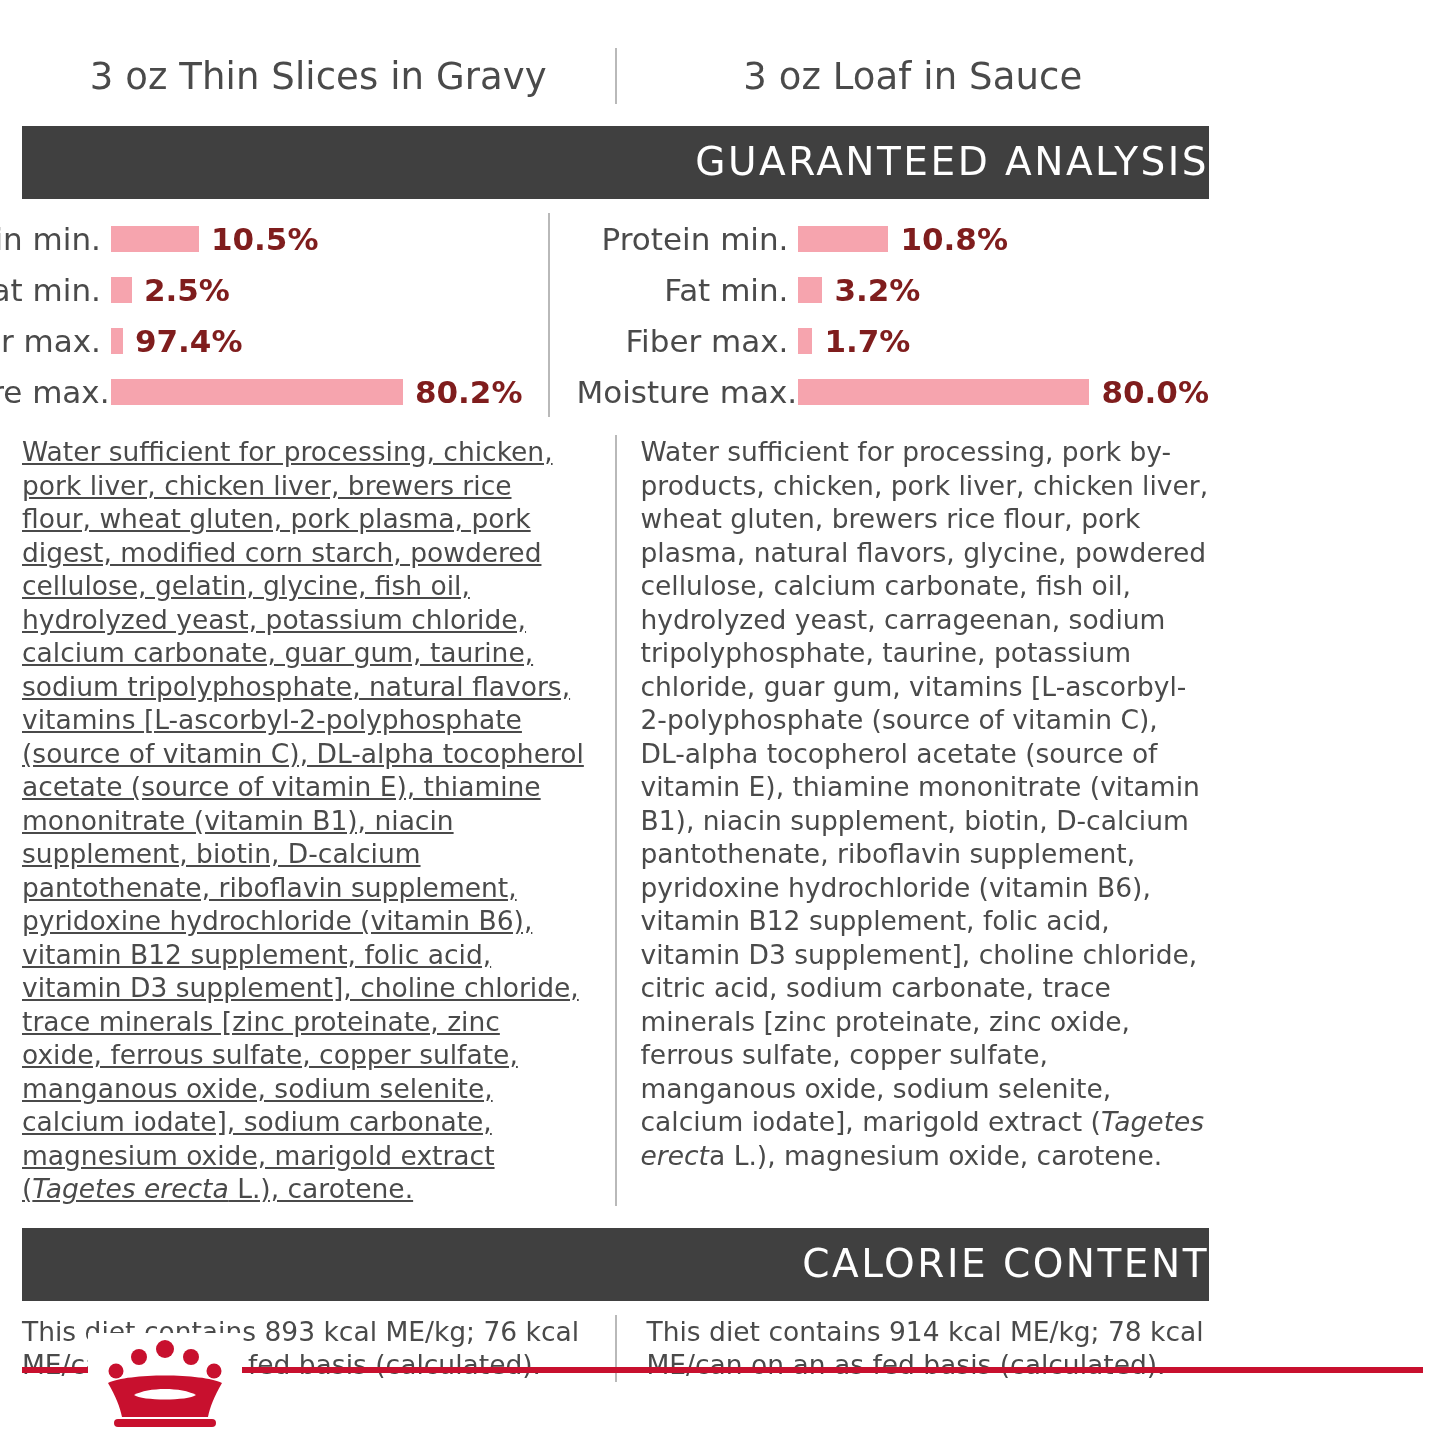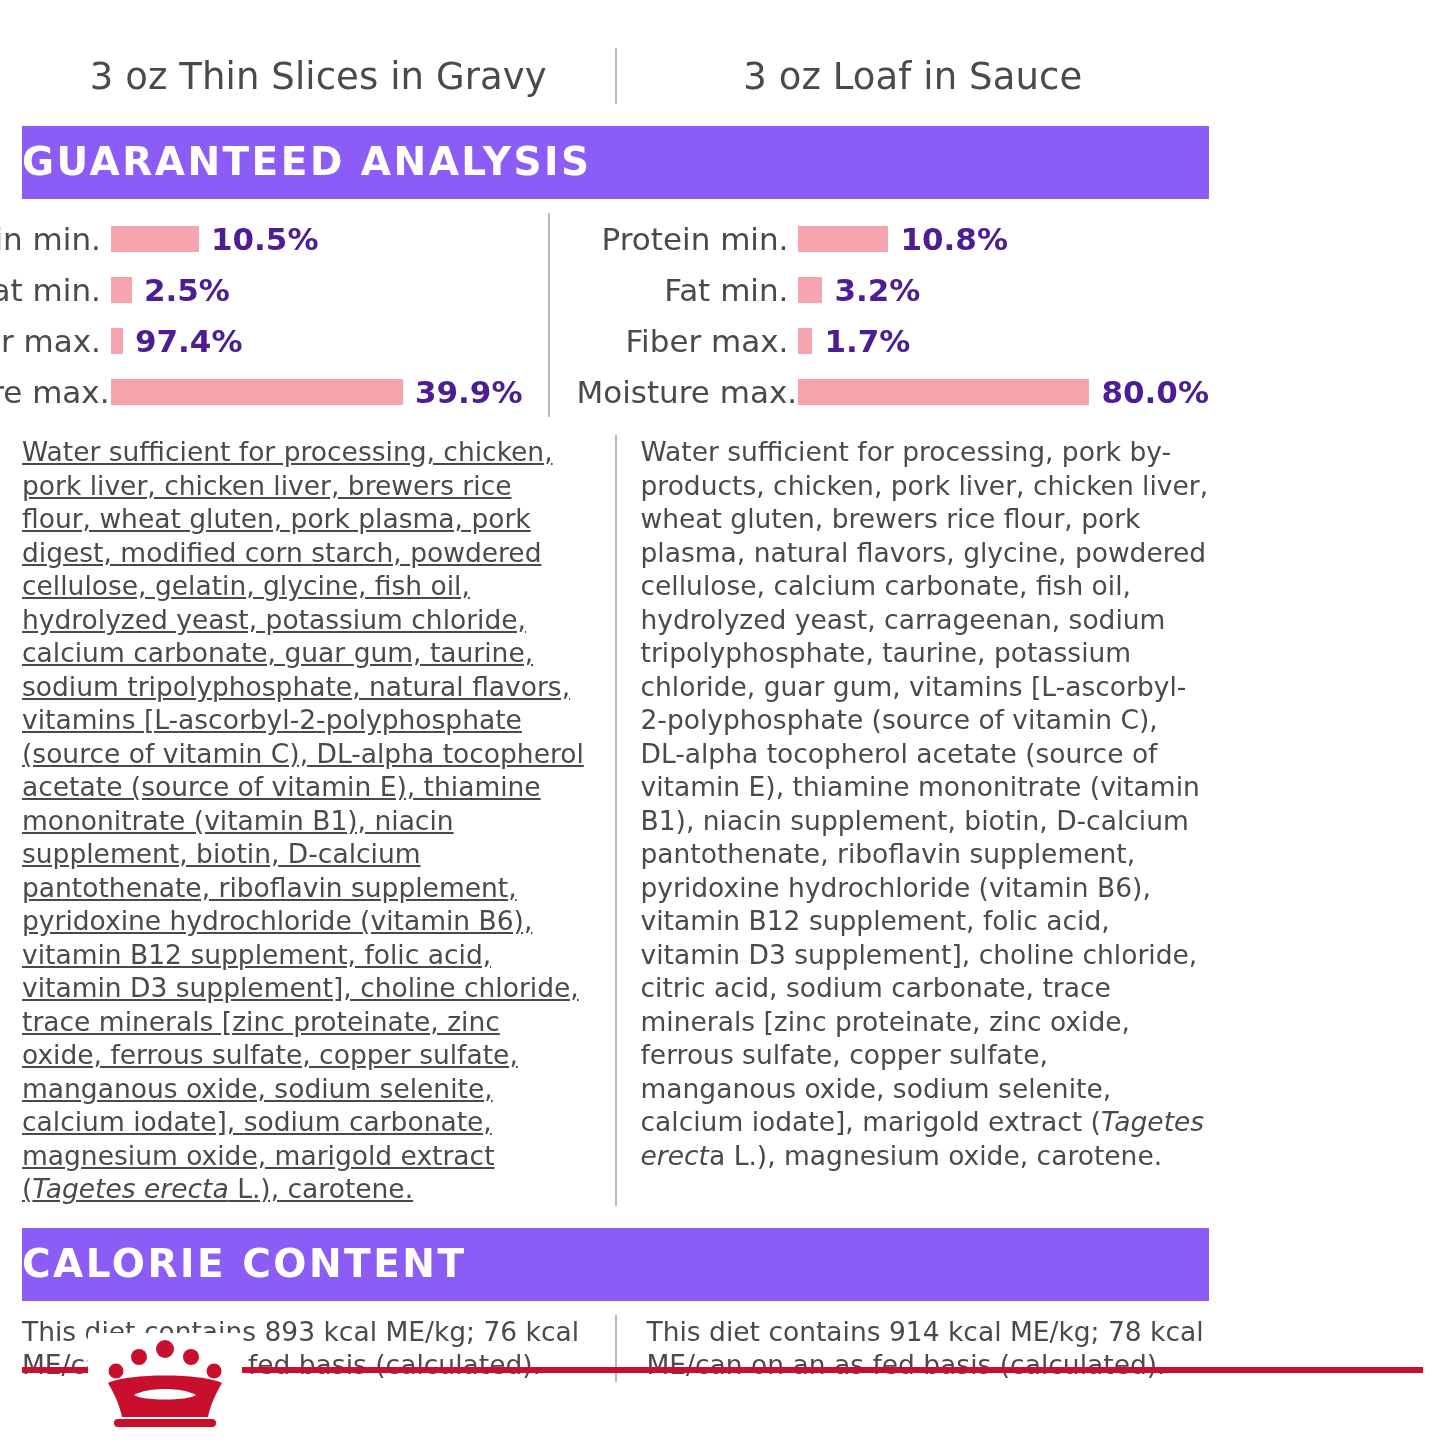--- a/index.html
+++ b/index.html
@@ -41,26 +41,26 @@
   }
   .header-divider {
     width: 2px;
     height: 56px;
     background: #b9b9b9;
     flex: 0 0 auto;
   }
 
   
   .section-bar {
-    background: #8b5cf6;
+    background: #404040;
     color: #ffffff;
-    text-align: left;
+    text-align: right;
     font-size: 39px;
     letter-spacing: 2.5px;
-    font-weight: 700;
+    font-weight: 400;
     padding: 13px 0 15px 0;
     margin: 0 22px;
   }
   .section-bar.ingredients {
     margin-top: 28px;
   }
   .section-bar.calorie {
     margin-top: 22px;
   }
 
@@ -98,21 +98,21 @@
     box-sizing: border-box;
   }
   .ga-bar {
     height: 26px;
     background: #f6a4ae;
     flex: 0 0 auto;
   }
   .ga-value {
     font-size: 31px;
     font-weight: bold;
-    color: #4c1d95;
+    color: #7f1d1d;
     padding-left: 12px;
     white-space: nowrap;
   }
 
   
   .ing-wrap {
     display: flex;
     padding: 18px 22px 0 22px;
     box-sizing: border-box;
   }
@@ -205,21 +205,21 @@
         <div class="ga-value">2.5%</div>
       </div>
       <div class="ga-row">
         <div class="ga-label">Fiber max.</div>
         <div class="ga-bar" style="width:12px"></div>
         <div class="ga-value">97.4%</div>
       </div>
       <div class="ga-row">
         <div class="ga-label">Moisture max.</div>
         <div class="ga-bar" style="width:292px"></div>
-        <div class="ga-value">39.9%</div>
+        <div class="ga-value">80.2%</div>
       </div>
     </div>
 
     <div class="col-divider"></div>
 
     <div class="ga-col right">
       <div class="ga-row">
         <div class="ga-label">Protein min.</div>
         <div class="ga-bar" style="width:90px"></div>
         <div class="ga-value">10.8%</div>

